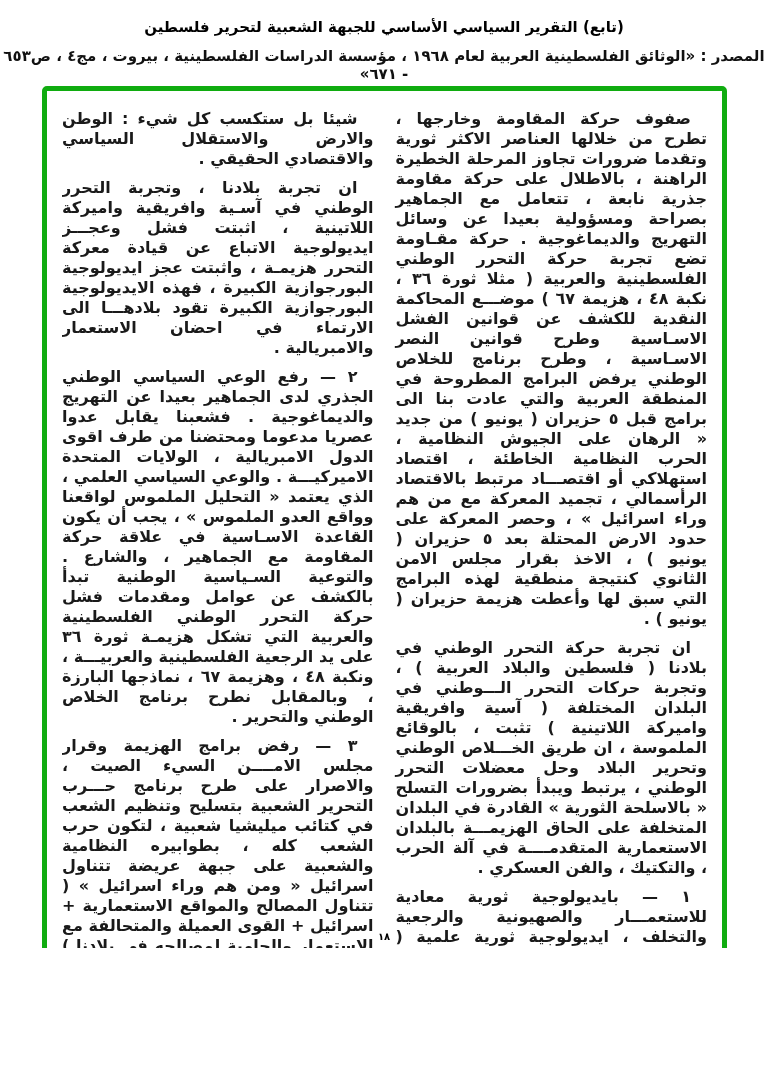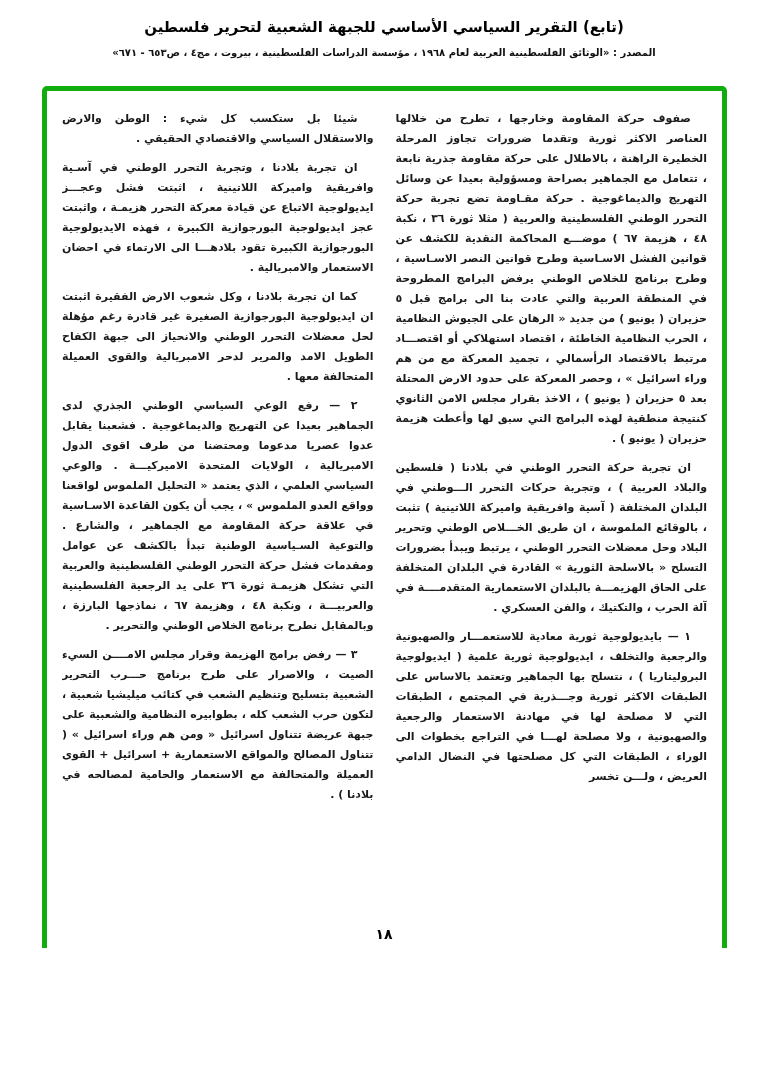--- a/index.html
+++ b/index.html
@@ -9,39 +9,39 @@
     position:relative; width:768px; height:948px;
     background:#ffffff; overflow:hidden;
   }
   .doc-title{
     direction:rtl; text-align:center;
     font-weight:bold; font-size:15px; letter-spacing:0;
     padding-top:18px; color:#000;
   }
   .doc-source{
     direction:rtl; text-align:center;
-    font-weight:bold; font-size:10px; margin-top:11px; color:#111;
+    font-weight:bold; font-size:15px; margin-top:11px; color:#111;
   }
   .green-frame{
     position:absolute; left:42px; top:86px;
     width:685px; height:962px; box-sizing:border-box;
     border:5px solid var(--frame-green); border-radius:5px;
     padding:18px 15px 12px 15px; background:#fff;
   }
   .columns{
     display:flex; direction:rtl; gap:22px; height:100%; overflow:hidden;
   }
   .col{
     flex:1; direction:rtl; text-align:justify;
-    font-size:11px; line-height:20px; font-weight:600; color:var(--ink);
+    font-size:16px; line-height:20px; font-weight:600; color:var(--ink);
   }
   .col p{ margin:0 0 9px 0; text-indent:16px; }
   .page-number{
     position:absolute; left:0; right:0; bottom:6px;
-    text-align:center; font-weight:bold; font-size:14px; color:#000;
+    text-align:center; font-weight:bold; font-size:10px; color:#000;
     direction:rtl;
   }
 </style>
 </head>
 <body>
 
 <div class="page">
 
   <div class="doc-title">(تابع) التقرير السياسي الأساسي للجبهة الشعبية لتحرير فلسطين</div>
 
@@ -52,21 +52,20 @@
 
       <div class="col">
         <p>صفوف حركة المقاومة وخارجها ، تطرح من خلالها العناصر الاكثر ثورية وتقدما ضرورات تجاوز المرحلة الخطيرة الراهنة ، بالاطلال على حركة مقاومة جذرية نابعة ، تتعامل مع الجماهير بصراحة ومسؤولية بعيدا عن وسائل التهريج والديماغوجية . حركة مقـاومة تضع تجربة حركة التحرر الوطني الفلسطينية والعربية ( مثلا ثورة ٣٦ ، نكبة ٤٨ ، هزيمة ٦٧ ) موضـــع المحاكمة النقدية للكشف عن قوانين الفشل الاسـاسية وطرح قوانين النصر الاسـاسية ، وطرح برنامج للخلاص الوطني يرفض البرامج المطروحة في المنطقة العربية والتي عادت بنا الى برامج قبل ٥ حزيران ( يونيو ) من جديد « الرهان على الجيوش النظامية ، الحرب النظامية الخاطئة ، اقتصاد استهلاكي أو اقتصـــاد مرتبط بالاقتصاد الرأسمالي ، تجميد المعركة مع من هم وراء اسرائيل » ، وحصر المعركة على حدود الارض المحتلة بعد ٥ حزيران ( يونيو ) ، الاخذ بقرار مجلس الامن الثانوي كنتيجة منطقية لهذه البرامج التي سبق لها وأعطت هزيمة حزيران ( يونيو ) .</p>
         <p>ان تجربة حركة التحرر الوطني في بلادنا ( فلسطين والبلاد العربية ) ، وتجربة حركات التحرر الـــوطني في البلدان المختلفة ( آسية وافريقية واميركة اللاتينية ) تثبت ، بالوقائع الملموسة ، ان طريق الخـــلاص الوطني وتحرير البلاد وحل معضلات التحرر الوطني ، يرتبط ويبدأ بضرورات التسلح « بالاسلحة الثورية » القادرة في البلدان المتخلفة على الحاق الهزيمـــة بالبلدان الاستعمارية المتقدمــــة في آلة الحرب ، والتكتيك ، والفن العسكري .</p>
         <p>١ — بايديولوجية ثورية معادية للاستعمـــار والصهيونية والرجعية والتخلف ، ايديولوجية ثورية علمية ( ايديولوجية البروليتاريا ) ، نتسلح بها الجماهير وتعتمد بالاساس على الطبقات الاكثر ثورية وجـــذرية في المجتمع ، الطبقات التي لا مصلحة لها في مهادنة الاستعمار والرجعية والصهيونية ، ولا مصلحة لهـــا في التراجع بخطوات الى الوراء ، الطبقات التي كل مصلحتها في النضال الدامي العريض ، ولـــن تخسر</p>
       </div>
 
       <div class="col">
         <p>شيئا بل ستكسب كل شيء : الوطن والارض والاستقلال السياسي والاقتصادي الحقيقي .</p>
         <p>ان تجربة بلادنا ، وتجربة التحرر الوطني في آسـية وافريقية واميركة اللاتينية ، اثبتت فشل وعجـــز ايديولوجية الاتباع عن قيادة معركة التحرر هزيمـة ، واثبتت عجز ايديولوجية البورجوازية الكبيرة ، فهذه الايديولوجية البورجوازية الكبيرة تقود بلادهـــا الى الارتماء في احضان الاستعمار والامبريالية .</p>
-        <p>كما ان تجربة بلادنا ، وكل شعوب الارض الفقيرة اثبتت ان ايديولوجية البورجوازية الصغيرة غير قادرة رغم مؤهلة لحل معضلات التحرر الوطني والانحياز الى جبهة الكفاح الطويل الامد والمرير لدحر الامبريالية والقوى العميلة المتحالفة معها .</p>
         <p>٢ — رفع الوعي السياسي الوطني الجذري لدى الجماهير بعيدا عن التهريج والديماغوجية . فشعبنا يقابل عدوا عصريا مدعوما ومحتضنا من طرف اقوى الدول الامبريالية ، الولايات المتحدة الاميركيـــة . والوعي السياسي العلمي ، الذي يعتمد « التحليل الملموس لواقعنا وواقع العدو الملموس » ، يجب أن يكون القاعدة الاسـاسية في علاقة حركة المقاومة مع الجماهير ، والشارع . والتوعية السـياسية الوطنية تبدأ بالكشف عن عوامل ومقدمات فشل حركة التحرر الوطني الفلسطينية والعربية التي تشكل هزيمـة ثورة ٣٦ على يد الرجعية الفلسطينية والعربيـــة ، ونكبة ٤٨ ، وهزيمة ٦٧ ، نماذجها البارزة ، وبالمقابل نطرح برنامج الخلاص الوطني والتحرير .</p>
         <p>٣ — رفض برامج الهزيمة وقرار مجلس الامــــن السيء الصيت ، والاصرار على طرح برنامج حـــرب التحرير الشعبية بتسليح وتنظيم الشعب في كتائب ميليشيا شعبية ، لتكون حرب الشعب كله ، بطوابيره النظامية والشعبية على جبهة عريضة تتناول اسرائيل « ومن هم وراء اسرائيل » ( تتناول المصالح والمواقع الاستعمارية + اسرائيل + القوى العميلة والمتحالفة مع الاستعمار والحامية لمصالحه في بلادنا ) .</p>
       </div>
 
     </div>
   </div>
 
   <div class="page-number">١٨</div>
 
 </div>

